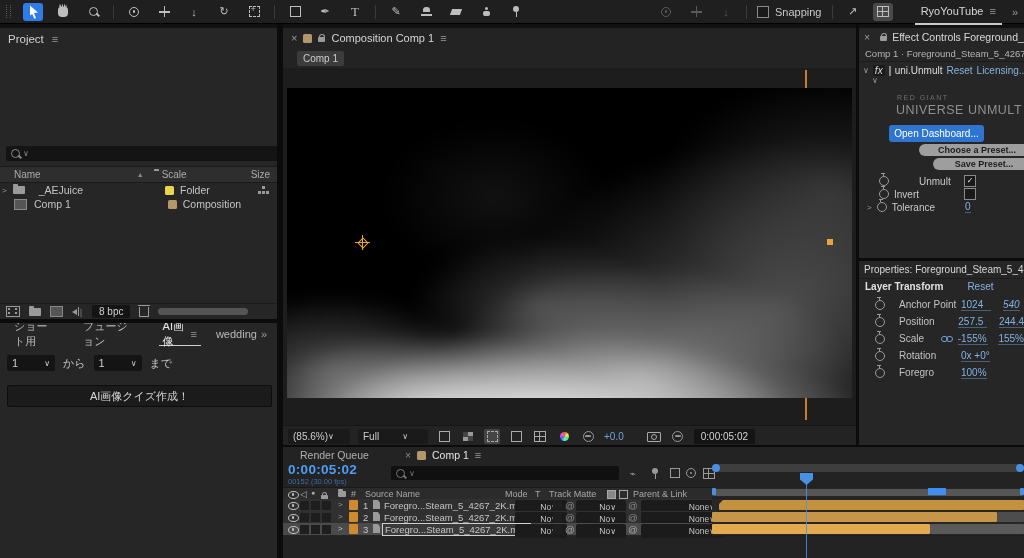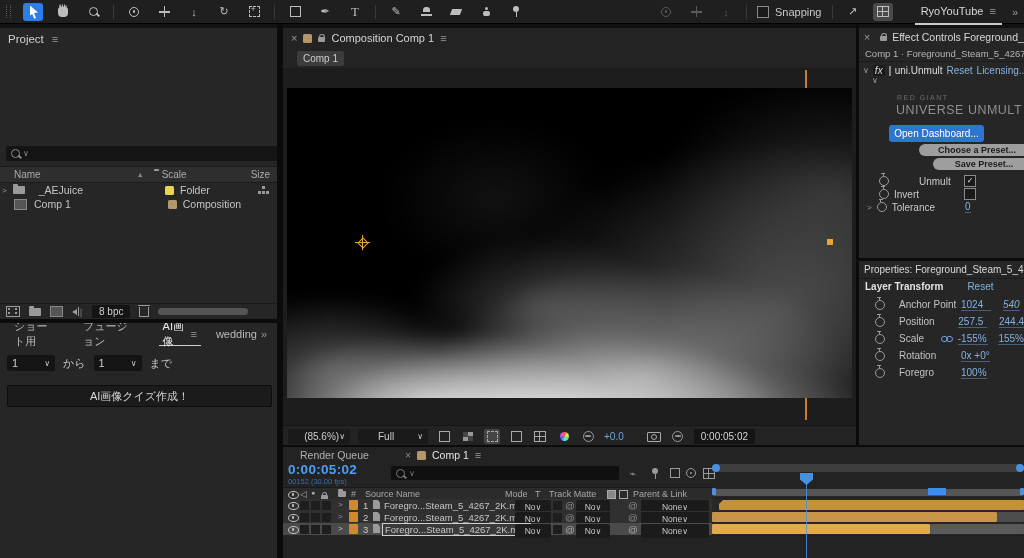--- a/index.html
+++ b/index.html
@@ -100,21 +100,21 @@
       radial-gradient(ellipse 240px 160px at 92% 34%,  rgba(140,140,140,.28), transparent 72%),
       radial-gradient(ellipse 160px 110px at 38% 36%,  rgba(110,110,110,.16), transparent 70%),
       radial-gradient(ellipse 500px 170px at 52% 115%, rgba(255,255,255,.9),  transparent 78%);}
   .anchor{position:absolute;width:11px;height:11px;}
   .anchor::before{content:'';position:absolute;left:2px;top:2px;width:6px;height:6px;border:1.4px solid #e8a33d;transform:rotate(45deg);background:transparent;}
   .anchor::after{content:'';position:absolute;left:5.2px;top:-2px;width:1.2px;height:15px;background:#e8a33d;box-shadow:0 0 0 0 #e8a33d;}
   .anchor i{position:absolute;top:5.2px;left:-2px;width:15px;height:1.2px;background:#e8a33d;}
   .hdl{position:absolute;width:6px;height:6px;background:#e8a33d;}
   .otick{position:absolute;width:2px;background:#c87d2e;}
   .c-bar{position:absolute;left:0;top:397px;width:573px;height:22px;background:#232323;border-top:1px solid #161616;display:flex;align-items:center;gap:8px;padding:0 5px;box-sizing:border-box;color:#b9b9b9;}
-  .c-sel{background:#1a1a1a;border-radius:2px;height:15px;display:flex;align-items:center;justify-content:flex-end;padding:0 5px;font-size:10px;color:#ccc;}
+  .c-sel{background:#1a1a1a;border-radius:2px;height:15px;display:flex;align-items:center;justify-content:flex-start;padding:0 5px;font-size:10px;color:#ccc;}
   .cb-ico{color:#a8a8a8;display:flex;align-items:center;justify-content:center;width:16px;height:15px;border-radius:2px;}
   .cb-ico.pressed{background:#454545;}
   .tc-box{background:#141414;border-radius:2px;height:15px;display:flex;align-items:center;padding:0 7px;font-size:10px;color:#d5d5d5;}
   .i-checker{width:10px;height:9px;background:conic-gradient(#999 25%,#444 0 50%,#999 0 75%,#444 0);display:inline-block;}
   .i-colorwheel{width:9px;height:9px;border-radius:50%;background:conic-gradient(#e55,#ee5,#5e5,#5ee,#55e,#e5e,#e55);display:inline-block;}
   .i-sphere{width:9px;height:9px;border-radius:50%;border:1px solid #999;position:relative;display:inline-block;}
   .i-sphere::after{content:'';position:absolute;left:1.4px;top:3.4px;width:6px;height:1.2px;background:#999;border-radius:50%;}
   .i-cam{width:12px;height:8px;border:1px solid #a8a8a8;border-radius:1px;position:relative;display:inline-block;}
   .i-cam::after{content:'';position:absolute;left:3.6px;top:1.2px;width:4px;height:4px;border:1px solid #a8a8a8;border-radius:50%;}
 
@@ -145,21 +145,21 @@
   
   .tl{left:283px;top:447px;width:741px;height:111px;background:#232323;}
   .tl-tabs{position:absolute;left:0;top:0;width:429px;height:16px;display:flex;align-items:center;gap:6px;padding:0 17px;box-sizing:border-box;color:#b0b0b0;font-size:10.5px;}
   .tl-tc{position:absolute;left:5px;top:15px;color:#4d9ef5;font-size:13.5px;font-weight:bold;letter-spacing:.3px;}
   .tl-frames{position:absolute;left:5px;top:30px;color:#3c6ca8;font-size:7.5px;}
   .tl-search{position:absolute;left:108px;top:19px;width:218px;height:14px;background:#101010;border-radius:2px;display:flex;align-items:center;gap:4px;padding:0 5px;color:#777;}
   .tl-ico{position:absolute;top:21px;color:#9a9a9a;font-size:10px;}
   .tl-colhead{position:absolute;left:0;top:40px;width:429px;height:12px;background:#2b2b2b;border-top:1px solid #191919;border-bottom:1px solid #191919;font-size:9px;color:#a8a8a8;}
   .lrow{position:absolute;left:0;width:429px;height:12px;background:#303030;border-bottom:1px solid #252525;font-size:9.5px;color:#c6c6c6;}
   .lrow.selected{background:#4a4a4a;}
-  .cell-sel{position:absolute;background:#1b1b1b;border-radius:2px;height:14px;top:1px;display:flex;align-items:center;justify-content:center;padding:0 2px;font-size:8.5px;color:#c8c8c8;}
+  .cell-sel{position:absolute;background:#1b1b1b;border-radius:2px;height:14px;top:1px;display:flex;align-items:center;justify-content:flex-end;padding:0 10px;font-size:8.5px;color:#c8c8c8;}
   .lbl-box{position:absolute;width:9px;height:10px;top:1px;background:#cf8a2d;border-radius:1px;}
   .eye{width:9px;height:6px;border:1px solid #c0c0c0;border-radius:50%;position:relative;display:inline-block;}
   .eye::after{content:'';position:absolute;left:2.6px;top:1.2px;width:2.4px;height:2.4px;border-radius:50%;background:#c0c0c0;}
   .avcell{position:absolute;top:1.5px;width:9px;height:9px;background:#1e1e1e;}
   .i-doc{width:7px;height:9px;background:#9a9a9a;clip-path:polygon(0 0,70% 0,100% 30%,100% 100%,0 100%);display:inline-block;}
   .nav-bar{position:absolute;left:429px;top:17px;width:312px;height:8px;background:#3e3e3e;border-radius:4px;}
   .nav-dot{position:absolute;top:0;width:8px;height:8px;border-radius:50%;background:#4a90e2;}
   .ruler{position:absolute;left:429px;top:26px;width:312px;height:14px;background:#2a2a2a;border-bottom:1px solid #1a1a1a;font-size:8.5px;color:#999;}
   .rtick{position:absolute;bottom:0;width:1px;height:4px;background:#777;}
   .rlab{position:absolute;top:1px;}

